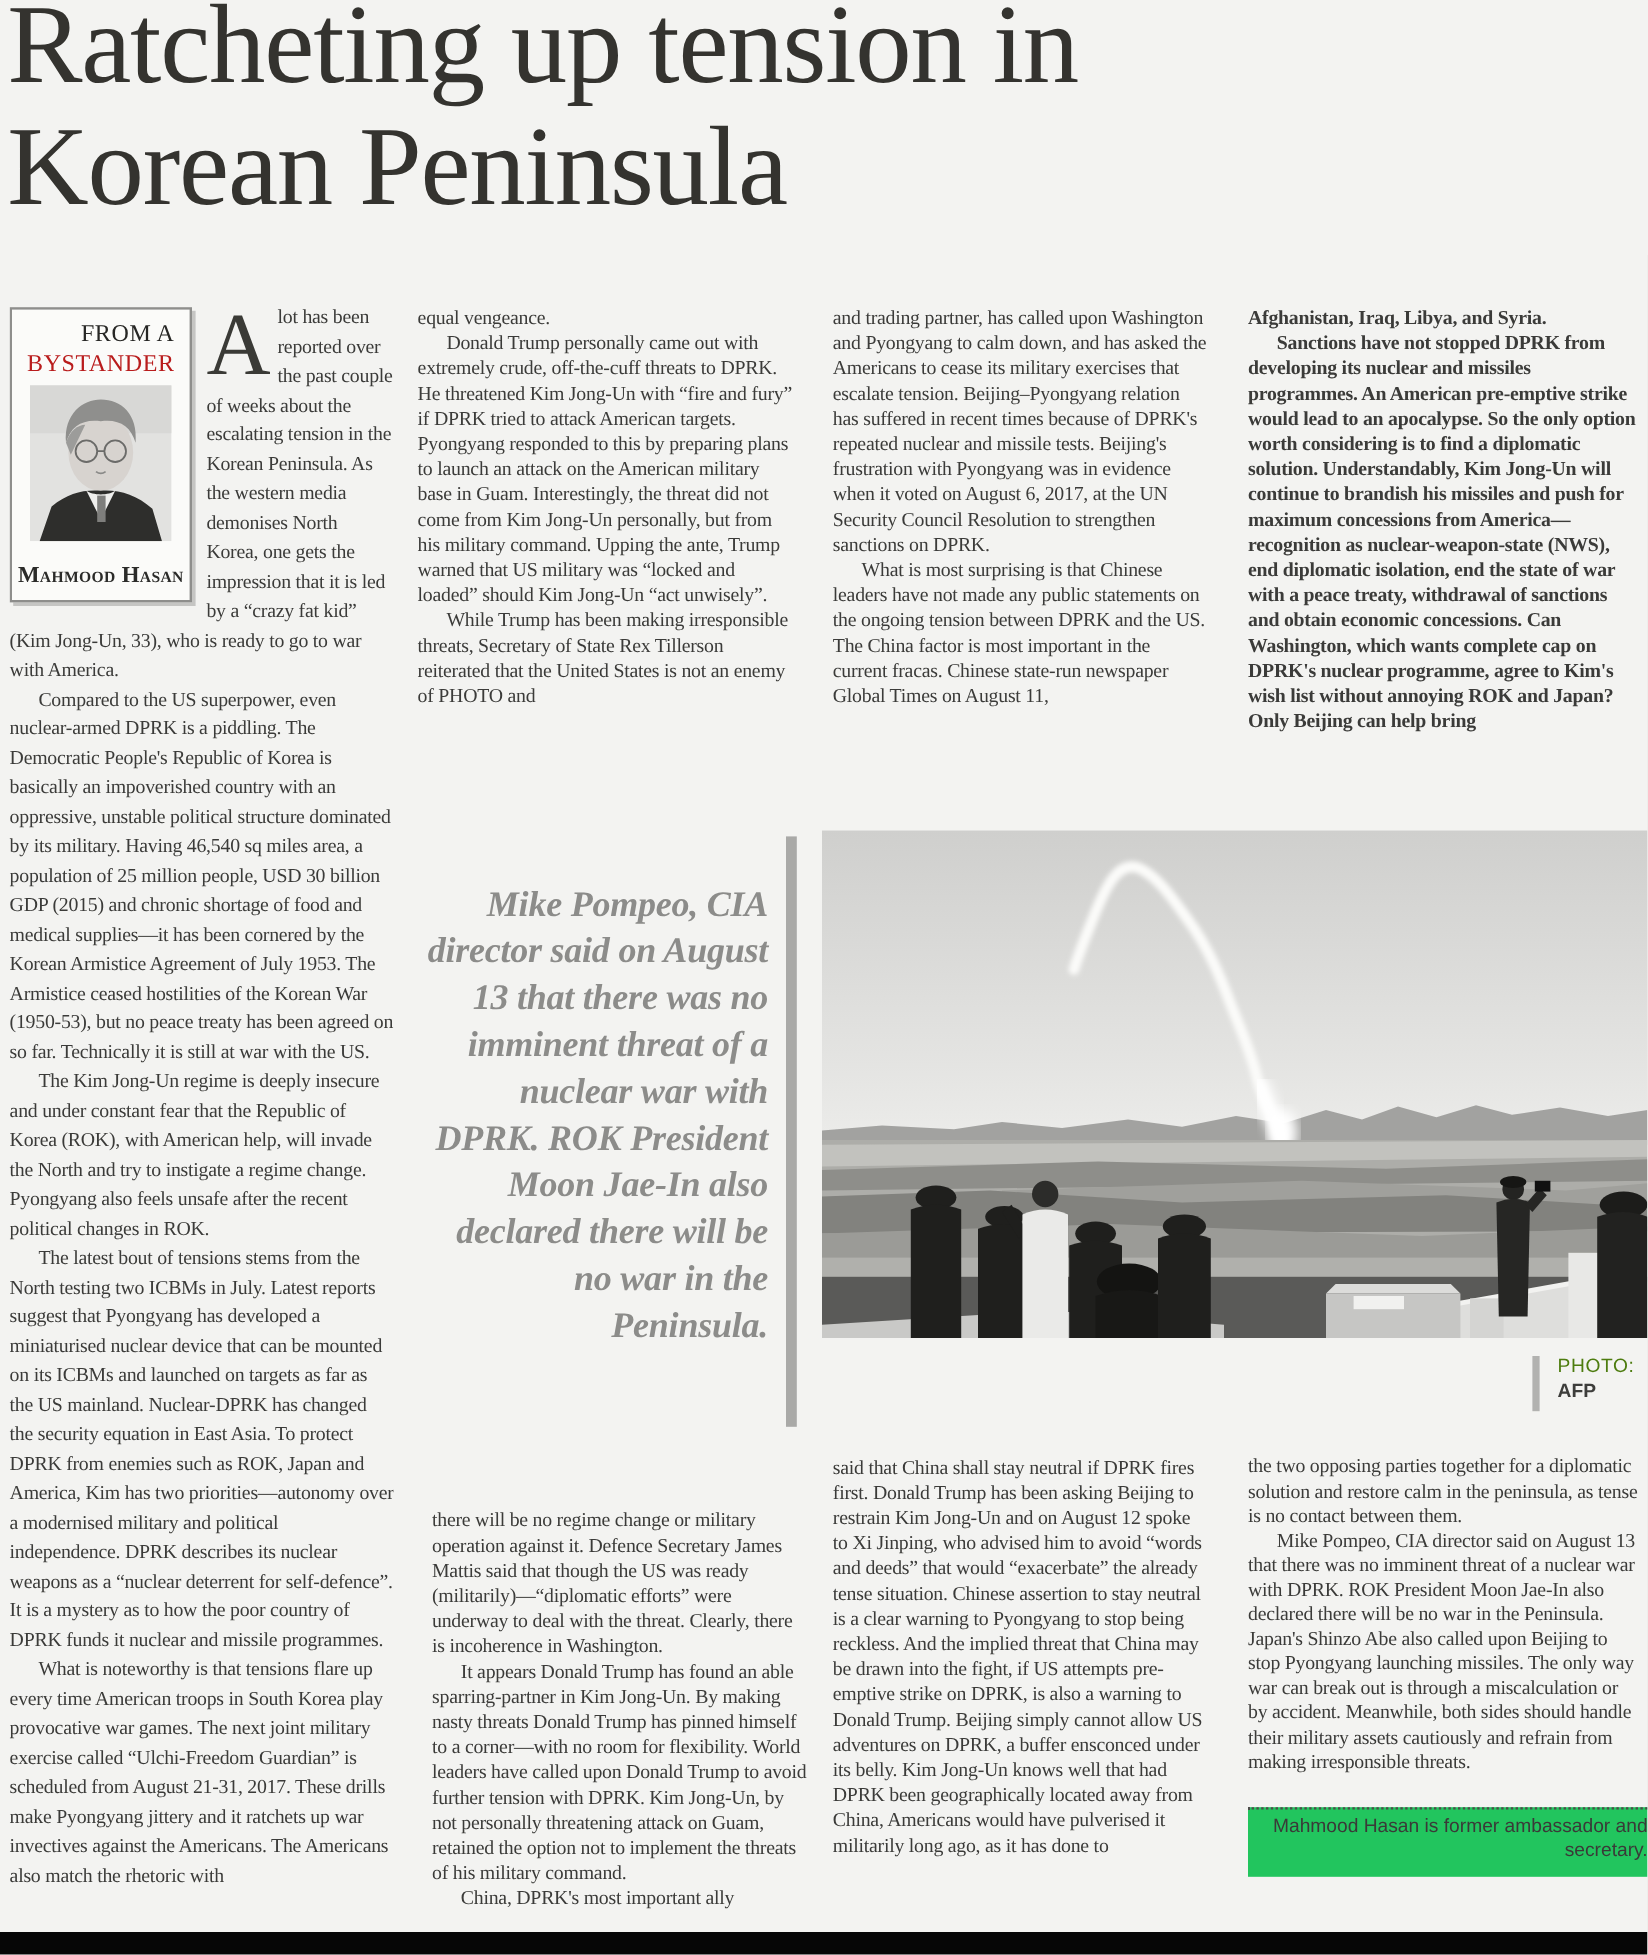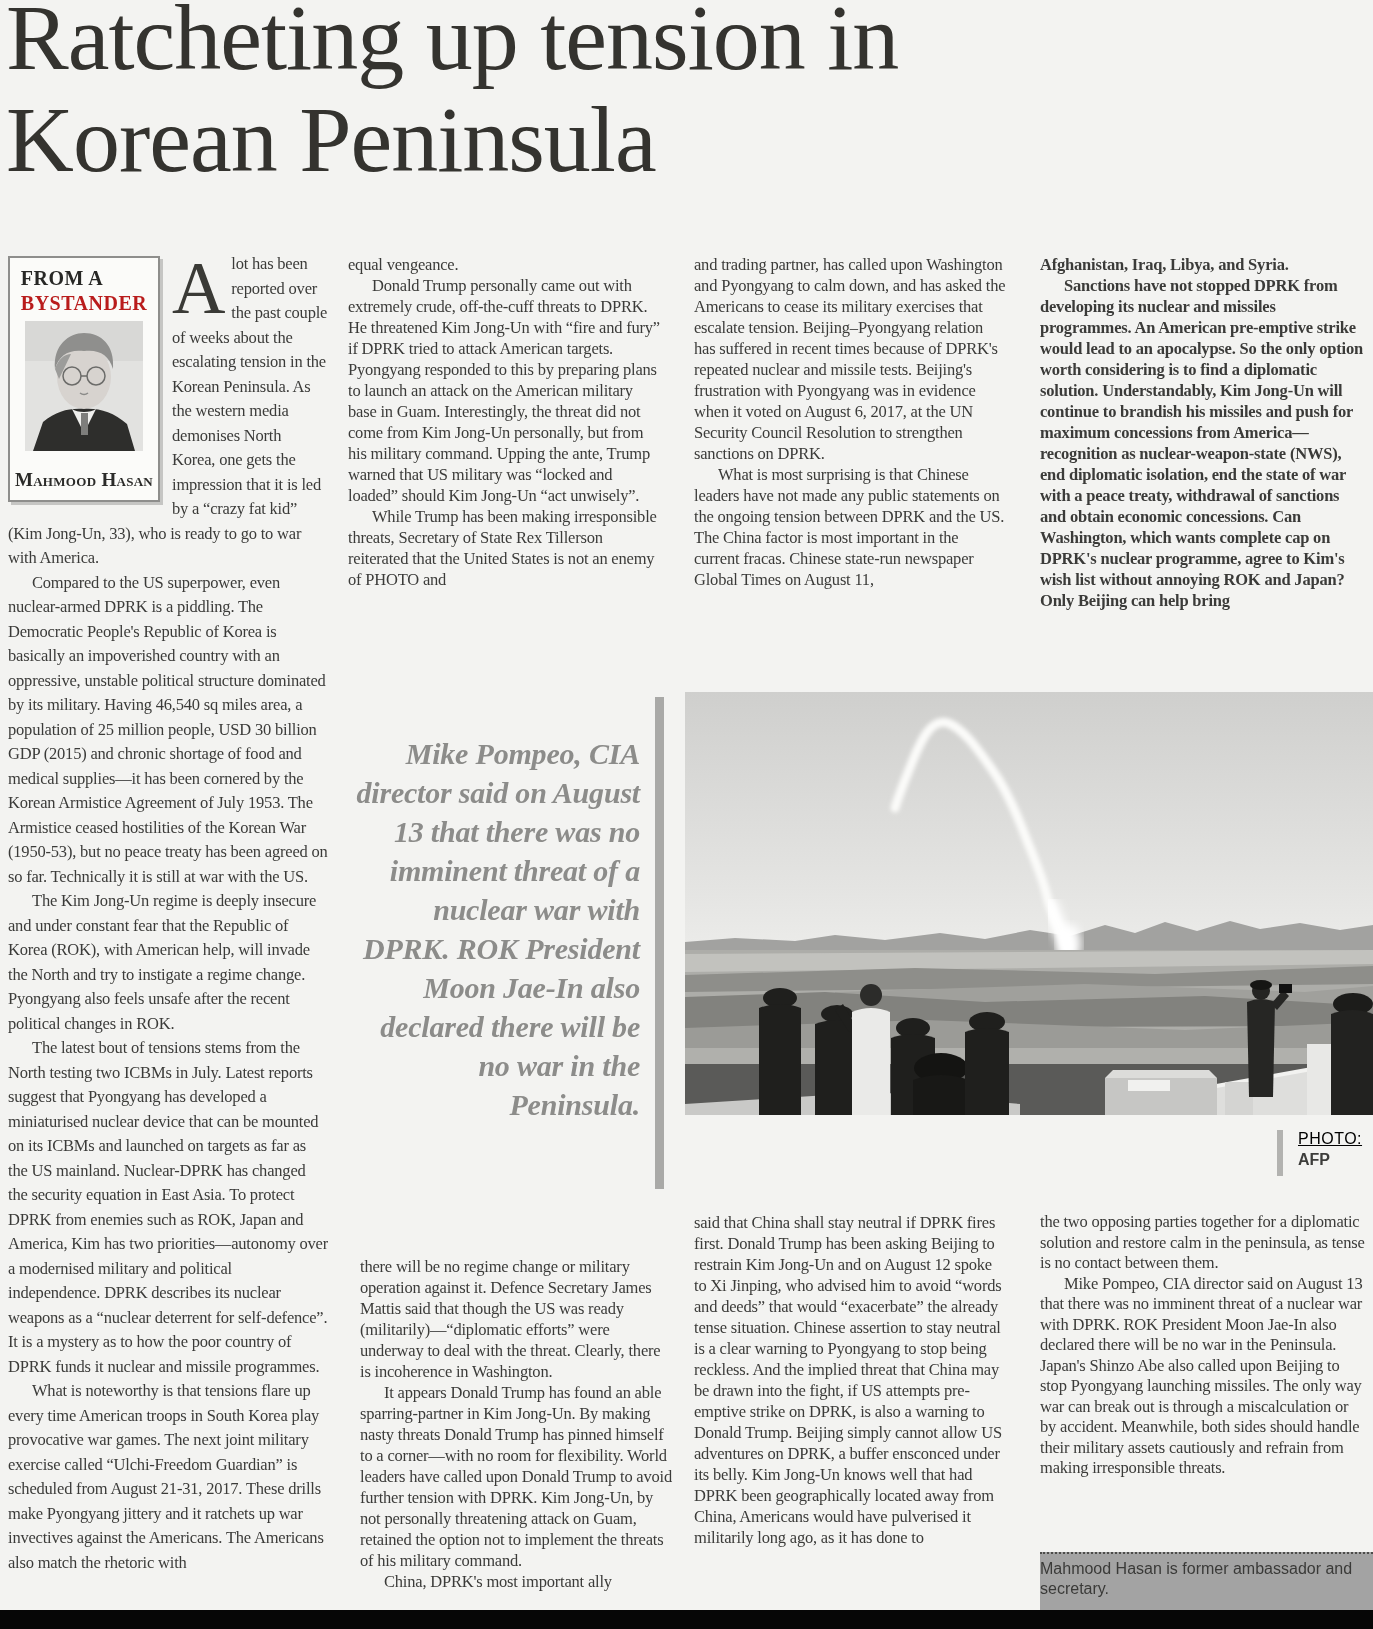--- a/index.html
+++ b/index.html
@@ -15,39 +15,39 @@
   .col2t{left:348px;top:254px;width:313px;height:420px;line-height:21px;}
   .col3t{left:694px;top:254px;width:313px;height:420px;line-height:21px;}
   .col4t{left:1040px;top:254px;width:326px;height:420px;line-height:21px;font-weight:bold;}
   .col2b{left:360px;top:1212px;width:313px;height:396px;line-height:21px;margin-top:44px;}
   .col3b{left:694px;top:1212px;width:313px;height:396px;line-height:21px;}
   .col4b{left:1040px;top:1212px;width:326px;height:336px;line-height:20.5px;}
   .dropcap{float:left;font-size:74px;line-height:60px;padding:6px 6px 0 0;color:#3a3a36;}
   .byline-box{float:left;width:152px;height:246px;margin:4px 12px 2px 0;background:#fbfbf9;
               border:2px solid #8e8e8c;box-shadow:3px 3px 0 rgba(60,60,58,0.25);
               display:flex;flex-direction:column;align-items:center;box-sizing:border-box;padding-top:8px;}
-  .kicker{font-weight:700;font-size:20px;line-height:25px;text-align:left;letter-spacing:0.5px;}
+  .kicker{font-weight:400;font-size:20px;line-height:25px;text-align:right;letter-spacing:0.5px;}
   .kicker .k1{color:#272725;display:block;}
   .kicker .k2{color:#b91c1c;display:block;}
   .headshot{width:118px;height:130px;margin-top:5px;}
   .author-name{font-variant:small-caps;font-weight:700;font-size:19px;color:#2b2b29;margin-top:17px;letter-spacing:0.3px;}
   .pullquote{position:absolute;left:346px;top:734px;width:294px;margin:0;
              font-style:italic;font-weight:700;font-size:30px;line-height:39px;
              color:#8c8c8a;text-align:right;letter-spacing:-0.2px;}
   .pq-bar{position:absolute;left:655px;top:697px;width:9px;height:492px;background:#a9a9a7;}
   .photo-frame{position:absolute;left:685px;top:692px;width:688px;height:423px;overflow:hidden;background:#dcdcda;}
   .caption{position:absolute;left:694px;top:1122px;width:585px;margin:0;
            font-family:"Liberation Sans",sans-serif;font-weight:700;font-size:21px;line-height:30px;
            letter-spacing:-0.4px;color:#202020;}
   .credit-bar{position:absolute;left:1277px;top:1130px;width:6px;height:46px;background:#b2b2b0;}
   .credit{position:absolute;left:1298px;top:1130px;width:75px;font-family:"Liberation Sans",sans-serif;}
-  .credit-label{font-size:16px;color:#000000;letter-spacing:0.5px;text-decoration:underline;}
+  .credit-label{font-size:16px;color:#4d7c0f;letter-spacing:0.5px;}
   .credit-name{font-size:16px;font-weight:700;color:#3d3d3b;margin-top:3px;}
-  .bio{position:absolute;left:1040px;top:1552px;width:333px;height:58px;background:#a3a3a3;
-       border-top:2px dotted #4c4c4a;padding-top:5px;box-sizing:border-box;}
+  .bio{position:absolute;left:1040px;top:1506px;width:333px;height:58px;background:#22c55e;
+       border-top:2px dotted #4c4c4a;padding-top:5px;box-sizing:border-box;text-align:right;}
   .bio p{margin:0;font-family:"Liberation Sans",sans-serif;font-size:16px;line-height:20px;color:#3a3a38;}
   .bottom-bar{position:absolute;left:0;top:1610px;width:1373px;height:19px;background:#060606;}
 </style>
 </head>
 <body>
 
 <div class="page">
 
   <h1 class="headline">Ratcheting up tension in Korean Peninsula</h1>
 

